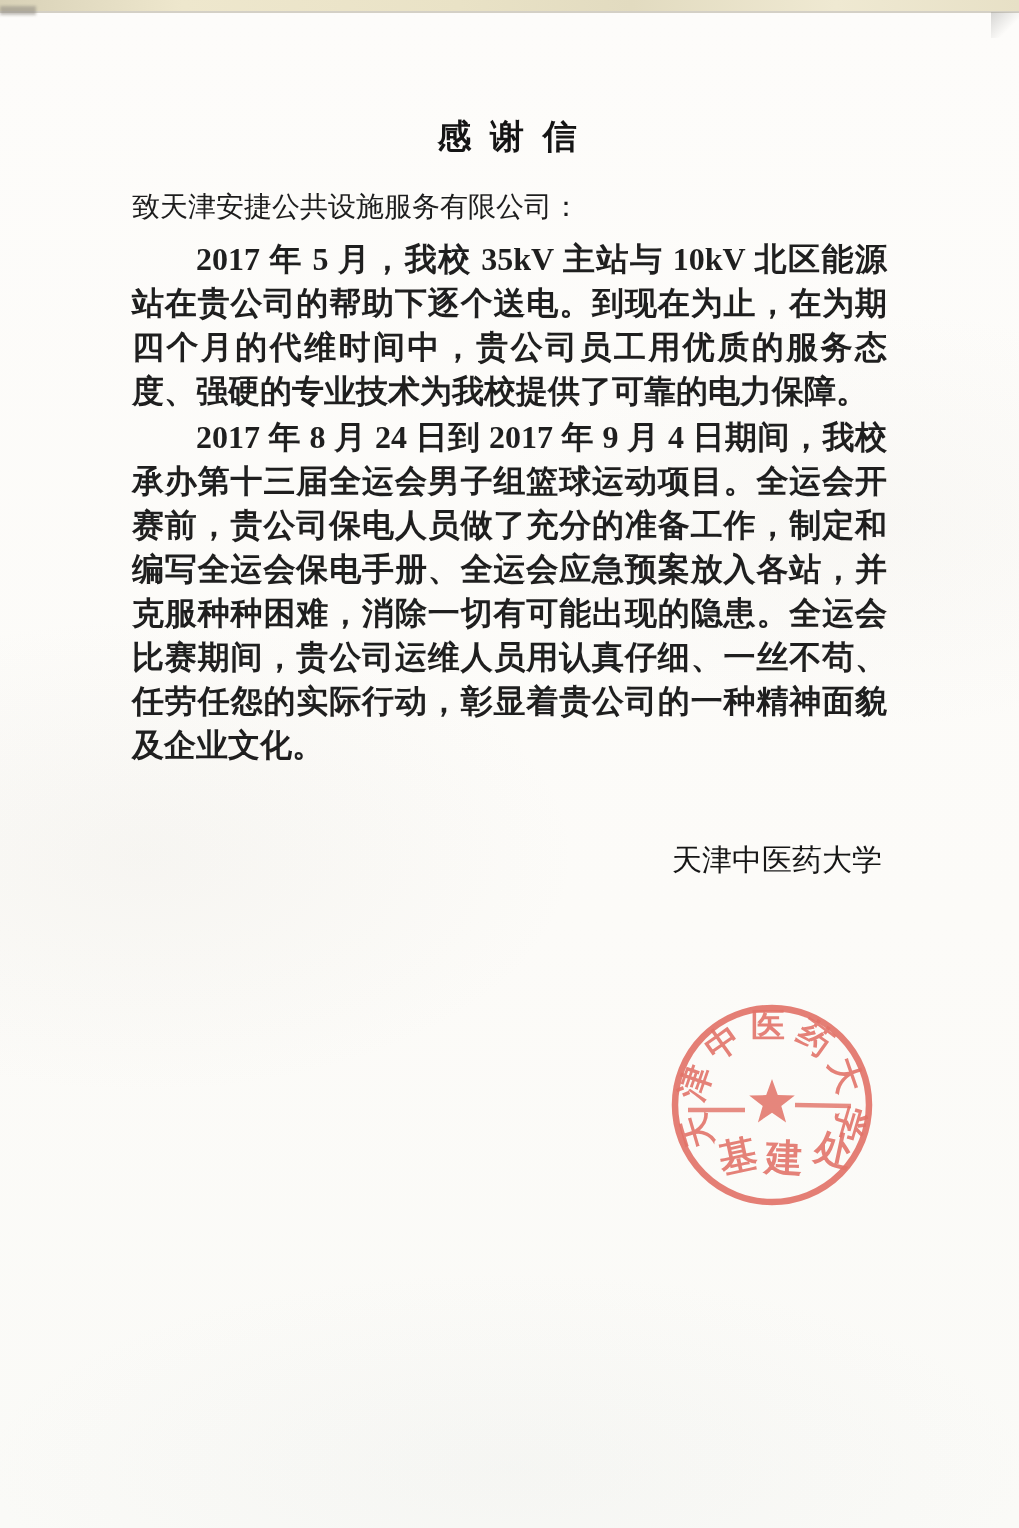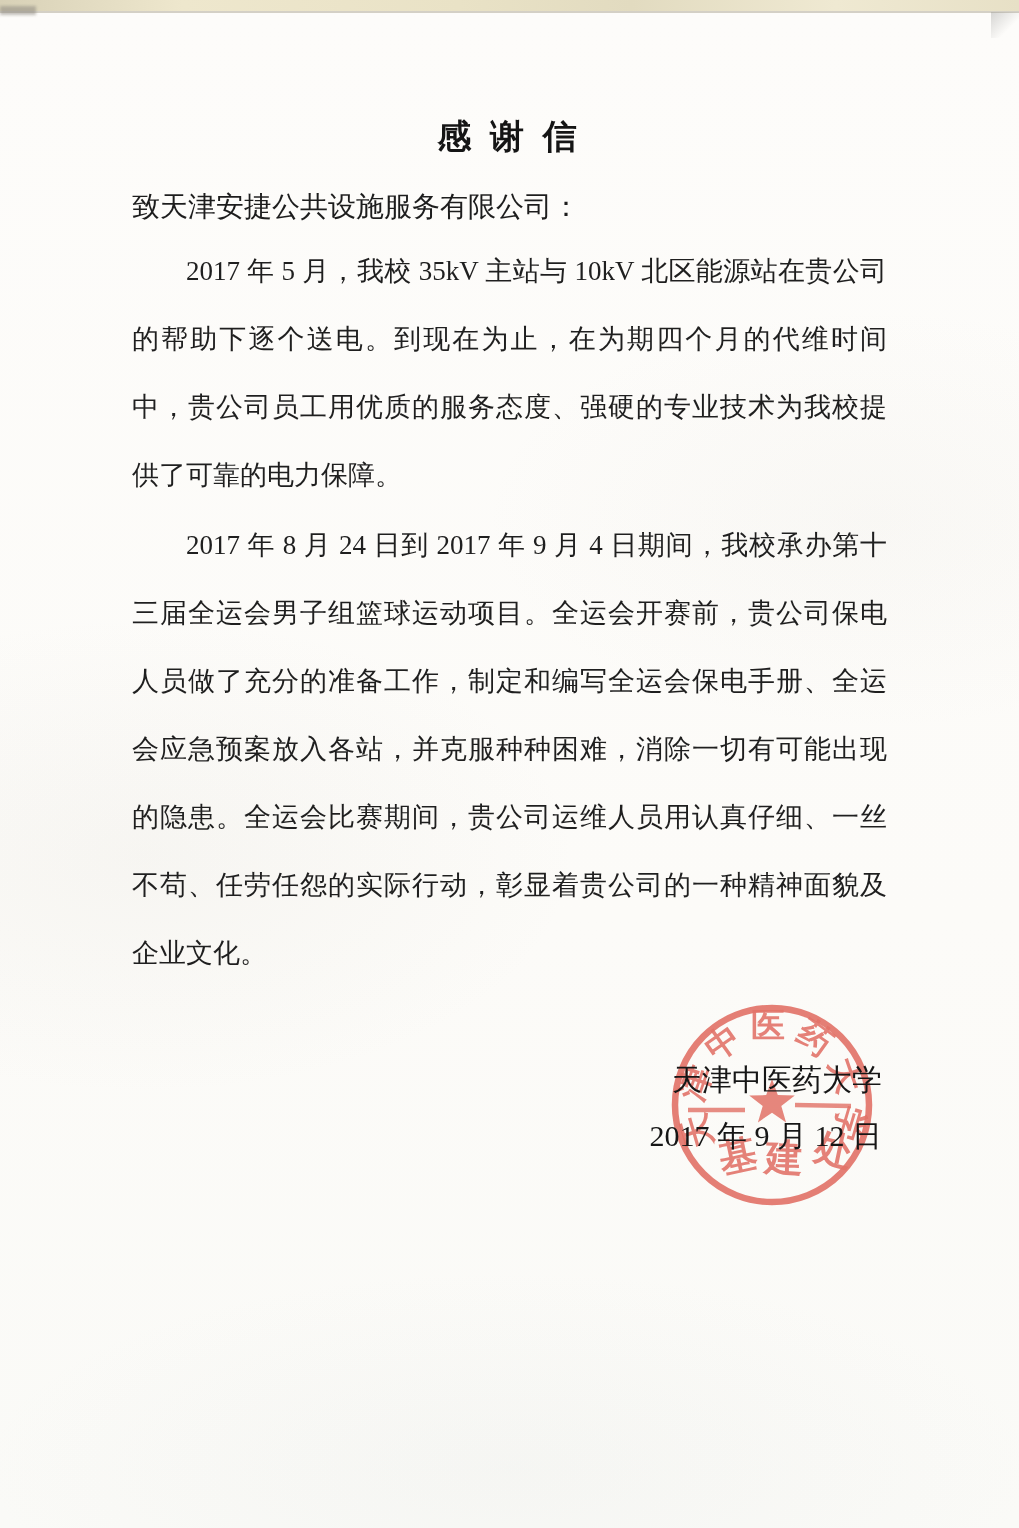--- a/index.html
+++ b/index.html
@@ -44,24 +44,25 @@
     text-align:center;
     letter-spacing:0.15em;
     color:#151515;
   }
   .salutation{
     margin:0;
     font-size:28px;line-height:56px;
   }
   .para{
     margin:2px 0 0 0;
-    font-size:27px;line-height:68px;
+    font-size:32px;line-height:44px;
     text-indent:2em;
     text-align:justify;
     color:#1f1f1f;
+    font-weight:bold;
   }
   .sign-block{
     margin-top:65px;
     text-align:right;
     padding-right:5px;
   }
   .sign-org,.sign-date{
     font-size:30px;line-height:56px;
     color:#161616;
   }
@@ -97,17 +98,16 @@
     </g>
   </svg>
 
   <div class="letter">
     <h1 class="title">感 谢 信</h1>
     <div class="salutation">致天津安捷公共设施服务有限公司：</div>
     <p class="para">2017 年 5 月，我校 35kV 主站与 10kV 北区能源站在贵公司的帮助下逐个送电。到现在为止，在为期四个月的代维时间中，贵公司员工用优质的服务态度、强硬的专业技术为我校提供了可靠的电力保障。</p>
     <p class="para">2017 年 8 月 24 日到 2017 年 9 月 4 日期间，我校承办第十三届全运会男子组篮球运动项目。全运会开赛前，贵公司保电人员做了充分的准备工作，制定和编写全运会保电手册、全运会应急预案放入各站，并克服种种困难，消除一切有可能出现的隐患。全运会比赛期间，贵公司运维人员用认真仔细、一丝不苟、任劳任怨的实际行动，彰显着贵公司的一种精神面貌及企业文化。</p>
     <div class="sign-block">
       <div class="sign-org">天津中医药大学</div>
-      <div class="sign-date">2017 年 9 月 12 日</div>
     </div>
   </div>
 
 </div>
 
 </body></html>

